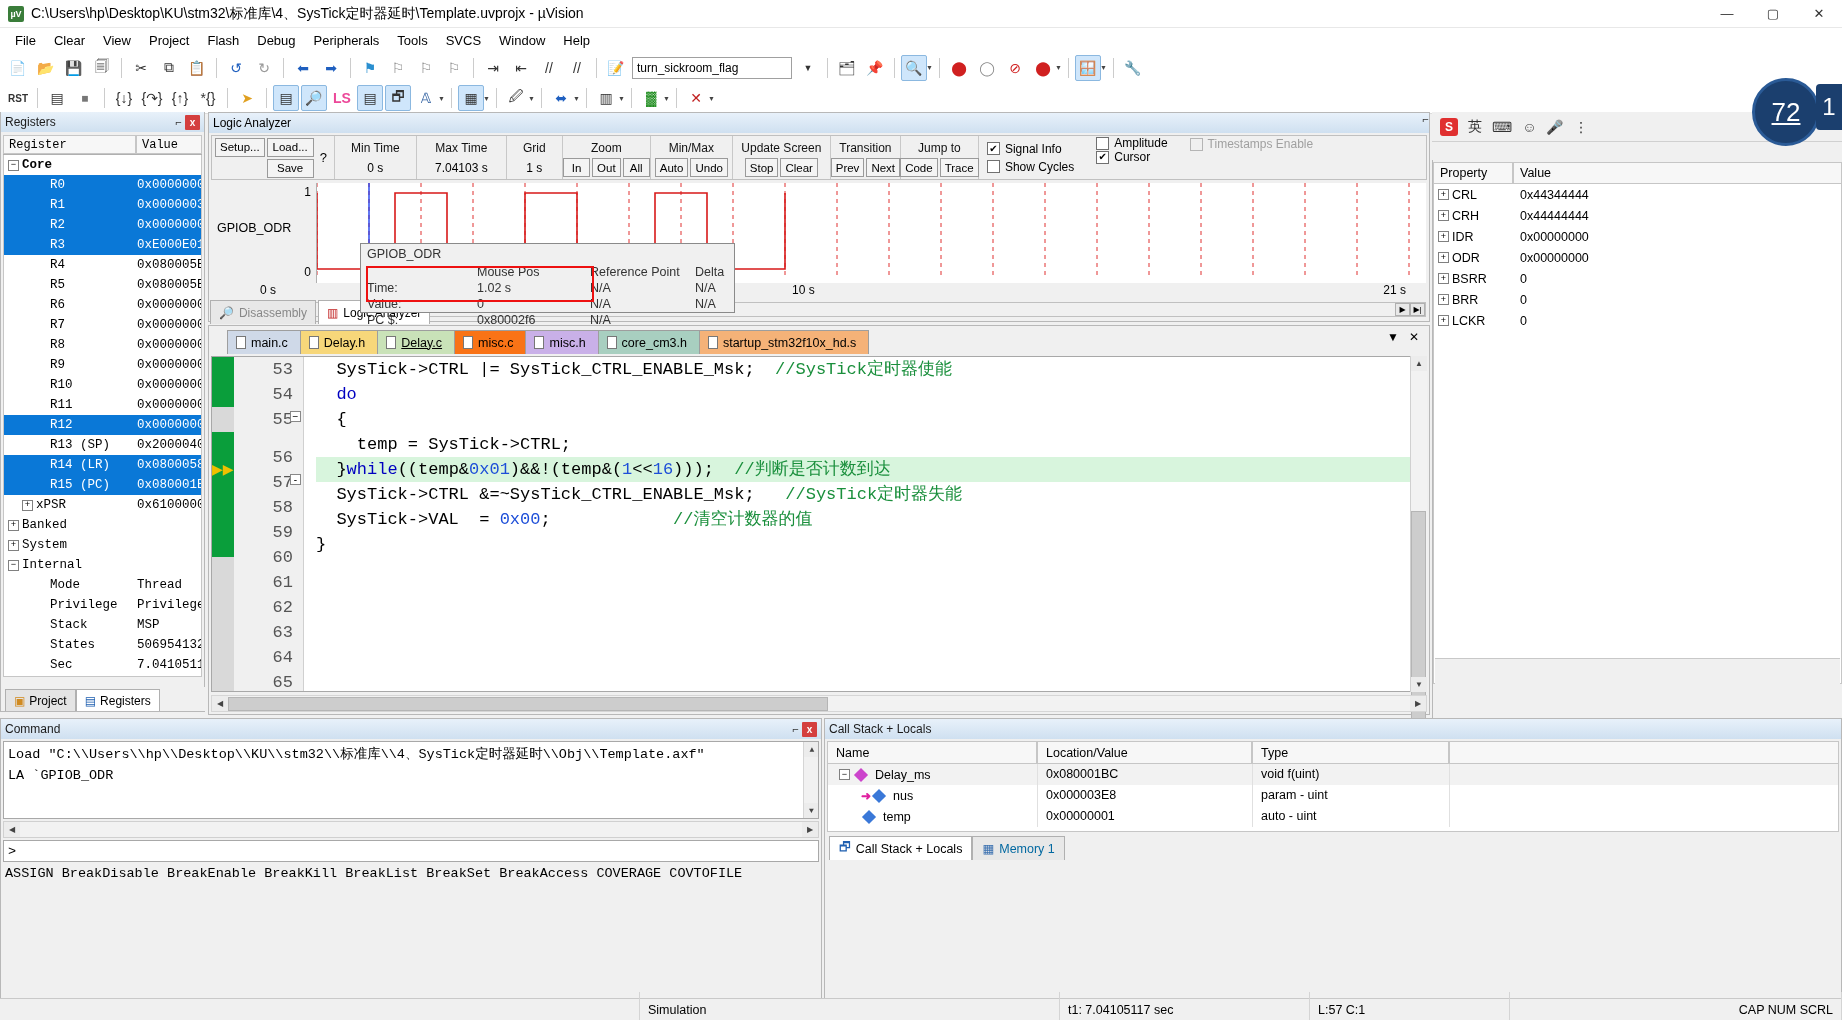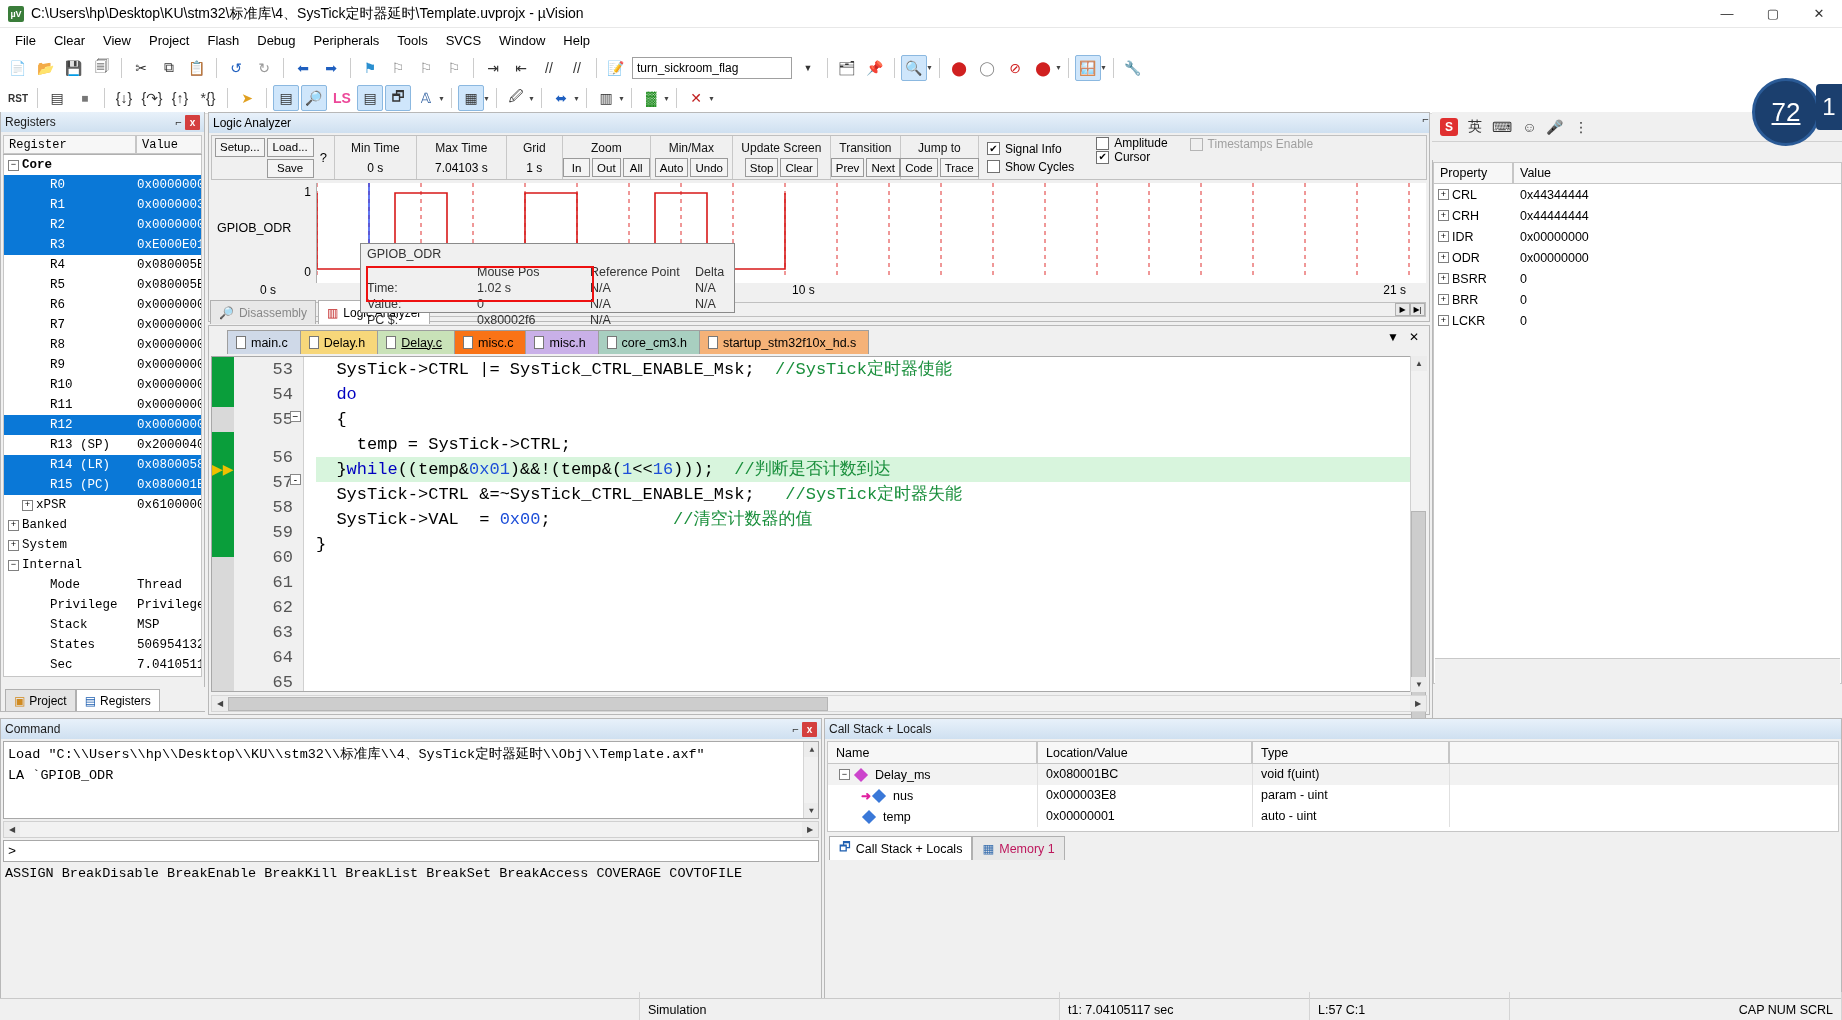--- a/index.html
+++ b/index.html
@@ -1129,21 +1129,21 @@
           <div class="cs-type">auto - uint</div>
         </div>
       </div>
     <div class="cs-tabs">
       <div class="cs-tab active">
         <span style="color:#2060b0">🗗</span>
         <span>Call Stack + Locals</span>
       </div>
       <div class="cs-tab">
         <span style="color:#3a70b0">▦</span>
-        <span style="color:#be185d">Memory 1</span>
+        <span style="color:#0369a1">Memory 1</span>
       </div>
     </div>
   </div>
 
   <div class="statusbar">
     <div class="sb-cell" style="width:640px"></div>
     <div class="sb-cell" style="width:420px">Simulation</div>
     <div class="sb-cell" style="width:250px">t1: 7.04105117 sec</div>
     <div class="sb-cell" style="width:200px">L:57 C:1</div>
     <div class="sb-cell" style="flex:1;justify-content:flex-end">CAP NUM SCRL</div>

